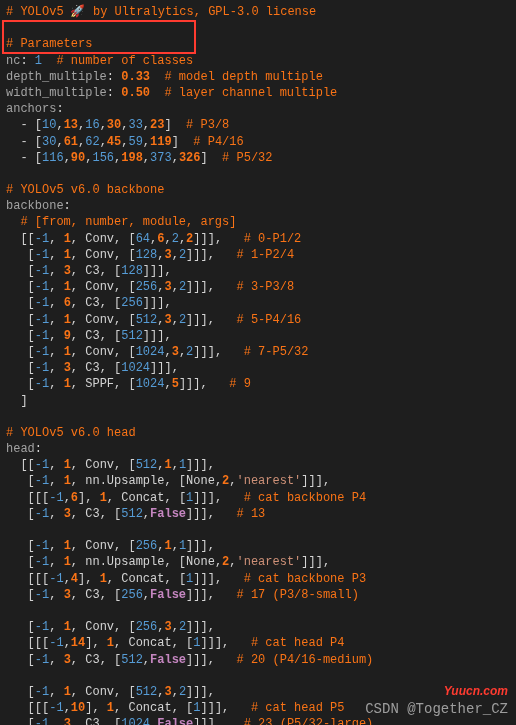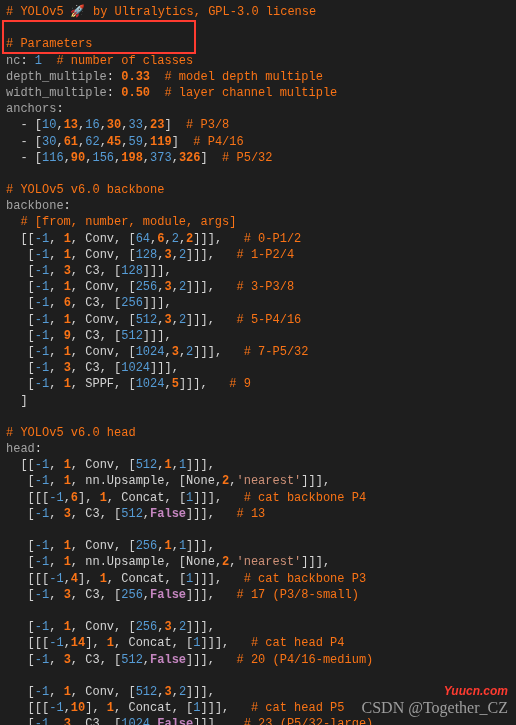--- a/index.html
+++ b/index.html
@@ -47,22 +47,22 @@
     font-family: Arial, sans-serif;
     font-size: 12px;
     font-weight: bold;
     font-style: italic;
   }
   .wm-csdn {
     position: absolute;
     right: 8px;
     bottom: 6px;
     color: #bdbdbd;
-    font-family: Liberation Serif, serif;
-    font-size: 16px;
+    font-family: Liberation Mono, monospace;
+    font-size: 14px;
     opacity: 0.8;
   }
 </style>
 </head>
 <body>
 
 <div class="code" id="code-root"><div><span class="c-comment"># YOLOv5 🚀 by Ultralytics, GPL-3.0 license</span></div><div><span class="c-white"> </span></div><div><span class="c-comment"># Parameters</span></div><div><span class="c-key">nc</span><span class="c-colon">: </span><span class="c-num-b">1</span><span class="c-white">  </span><span class="c-comment"># number of classes</span></div><div><span class="c-key">depth_multiple</span><span class="c-colon">: </span><span class="c-num-o">0.33</span><span class="c-white">  </span><span class="c-comment"># model depth multiple</span></div><div><span class="c-key">width_multiple</span><span class="c-colon">: </span><span class="c-num-o">0.50</span><span class="c-white">  </span><span class="c-comment"># layer channel multiple</span></div><div><span class="c-key">anchors</span><span class="c-colon">:</span></div><div><span class="c-white">  </span><span class="c-dash">- </span><span class="c-white">[</span><span class="c-num-b">10</span><span class="c-white">,</span><span class="c-num-o">13</span><span class="c-white">,</span><span class="c-num-b">16</span><span class="c-white">,</span><span class="c-num-o">30</span><span class="c-white">,</span><span class="c-num-b">33</span><span class="c-white">,</span><span class="c-num-o">23</span><span class="c-white">]</span><span class="c-white">  </span><span class="c-comment"># P3/8</span></div><div><span class="c-white">  </span><span class="c-dash">- </span><span class="c-white">[</span><span class="c-num-b">30</span><span class="c-white">,</span><span class="c-num-o">61</span><span class="c-white">,</span><span class="c-num-b">62</span><span class="c-white">,</span><span class="c-num-o">45</span><span class="c-white">,</span><span class="c-num-b">59</span><span class="c-white">,</span><span class="c-num-o">119</span><span class="c-white">]</span><span class="c-white">  </span><span class="c-comment"># P4/16</span></div><div><span class="c-white">  </span><span class="c-dash">- </span><span class="c-white">[</span><span class="c-num-b">116</span><span class="c-white">,</span><span class="c-num-o">90</span><span class="c-white">,</span><span class="c-num-b">156</span><span class="c-white">,</span><span class="c-num-o">198</span><span class="c-white">,</span><span class="c-num-b">373</span><span class="c-white">,</span><span class="c-num-o">326</span><span class="c-white">]</span><span class="c-white">  </span><span class="c-comment"># P5/32</span></div><div><span class="c-white"> </span></div><div><span class="c-comment"># YOLOv5 v6.0 backbone</span></div><div><span class="c-key">backbone</span><span class="c-colon">:</span></div><div><span class="c-white">  </span><span class="c-comment"># [from, number, module, args]</span></div><div><span class="c-white">  </span><span class="c-white">[[</span><span class="c-num-b">-1</span><span class="c-white">, </span><span class="c-num-o">1</span><span class="c-white">, </span><span class="c-white">Conv</span><span class="c-white">, </span><span class="c-white">[</span><span class="c-num-b">64</span><span class="c-white">,</span><span class="c-num-o">6</span><span class="c-white">,</span><span class="c-num-b">2</span><span class="c-white">,</span><span class="c-num-o">2</span><span class="c-white">]</span><span class="c-white">]],</span><span class="c-white">   </span><span class="c-comment"># 0-P1/2</span></div><div><span class="c-white">  </span><span class="c-white"> [</span><span class="c-num-b">-1</span><span class="c-white">, </span><span class="c-num-o">1</span><span class="c-white">, </span><span class="c-white">Conv</span><span class="c-white">, </span><span class="c-white">[</span><span class="c-num-b">128</span><span class="c-white">,</span><span class="c-num-o">3</span><span class="c-white">,</span><span class="c-num-b">2</span><span class="c-white">]</span><span class="c-white">]],</span><span class="c-white">   </span><span class="c-comment"># 1-P2/4</span></div><div><span class="c-white">  </span><span class="c-white"> [</span><span class="c-num-b">-1</span><span class="c-white">, </span><span class="c-num-o">3</span><span class="c-white">, </span><span class="c-white">C3</span><span class="c-white">, </span><span class="c-white">[</span><span class="c-num-b">128</span><span class="c-white">]</span><span class="c-white">]],</span></div><div><span class="c-white">  </span><span class="c-white"> [</span><span class="c-num-b">-1</span><span class="c-white">, </span><span class="c-num-o">1</span><span class="c-white">, </span><span class="c-white">Conv</span><span class="c-white">, </span><span class="c-white">[</span><span class="c-num-b">256</span><span class="c-white">,</span><span class="c-num-o">3</span><span class="c-white">,</span><span class="c-num-b">2</span><span class="c-white">]</span><span class="c-white">]],</span><span class="c-white">   </span><span class="c-comment"># 3-P3/8</span></div><div><span class="c-white">  </span><span class="c-white"> [</span><span class="c-num-b">-1</span><span class="c-white">, </span><span class="c-num-o">6</span><span class="c-white">, </span><span class="c-white">C3</span><span class="c-white">, </span><span class="c-white">[</span><span class="c-num-b">256</span><span class="c-white">]</span><span class="c-white">]],</span></div><div><span class="c-white">  </span><span class="c-white"> [</span><span class="c-num-b">-1</span><span class="c-white">, </span><span class="c-num-o">1</span><span class="c-white">, </span><span class="c-white">Conv</span><span class="c-white">, </span><span class="c-white">[</span><span class="c-num-b">512</span><span class="c-white">,</span><span class="c-num-o">3</span><span class="c-white">,</span><span class="c-num-b">2</span><span class="c-white">]</span><span class="c-white">]],</span><span class="c-white">   </span><span class="c-comment"># 5-P4/16</span></div><div><span class="c-white">  </span><span class="c-white"> [</span><span class="c-num-b">-1</span><span class="c-white">, </span><span class="c-num-o">9</span><span class="c-white">, </span><span class="c-white">C3</span><span class="c-white">, </span><span class="c-white">[</span><span class="c-num-b">512</span><span class="c-white">]</span><span class="c-white">]],</span></div><div><span class="c-white">  </span><span class="c-white"> [</span><span class="c-num-b">-1</span><span class="c-white">, </span><span class="c-num-o">1</span><span class="c-white">, </span><span class="c-white">Conv</span><span class="c-white">, </span><span class="c-white">[</span><span class="c-num-b">1024</span><span class="c-white">,</span><span class="c-num-o">3</span><span class="c-white">,</span><span class="c-num-b">2</span><span class="c-white">]</span><span class="c-white">]],</span><span class="c-white">   </span><span class="c-comment"># 7-P5/32</span></div><div><span class="c-white">  </span><span class="c-white"> [</span><span class="c-num-b">-1</span><span class="c-white">, </span><span class="c-num-o">3</span><span class="c-white">, </span><span class="c-white">C3</span><span class="c-white">, </span><span class="c-white">[</span><span class="c-num-b">1024</span><span class="c-white">]</span><span class="c-white">]],</span></div><div><span class="c-white">  </span><span class="c-white"> [</span><span class="c-num-b">-1</span><span class="c-white">, </span><span class="c-num-o">1</span><span class="c-white">, </span><span class="c-white">SPPF</span><span class="c-white">, </span><span class="c-white">[</span><span class="c-num-b">1024</span><span class="c-white">,</span><span class="c-num-o">5</span><span class="c-white">]</span><span class="c-white">]],</span><span class="c-white">   </span><span class="c-comment"># 9</span></div><div><span class="c-white">  </span><span class="c-white">]</span></div><div><span class="c-white"> </span></div><div><span class="c-comment"># YOLOv5 v6.0 head</span></div><div><span class="c-key">head</span><span class="c-colon">:</span></div><div><span class="c-white">  </span><span class="c-white">[[</span><span class="c-num-b">-1</span><span class="c-white">, </span><span class="c-num-o">1</span><span class="c-white">, </span><span class="c-white">Conv</span><span class="c-white">, </span><span class="c-white">[</span><span class="c-num-b">512</span><span class="c-white">,</span><span class="c-num-o">1</span><span class="c-white">,</span><span class="c-num-b">1</span><span class="c-white">]</span><span class="c-white">]],</span></div><div><span class="c-white">  </span><span class="c-white"> [</span><span class="c-num-b">-1</span><span class="c-white">, </span><span class="c-num-o">1</span><span class="c-white">, </span><span class="c-white">nn.Upsample</span><span class="c-white">, </span><span class="c-white">[</span><span class="c-white">None</span><span class="c-white">,</span><span class="c-num-o">2</span><span class="c-white">,</span><span class="c-str">'nearest'</span><span class="c-white">]</span><span class="c-white">]],</span></div><div><span class="c-white">  </span><span class="c-white"> [[</span><span class="c-white">[</span><span class="c-num-b">-1</span><span class="c-white">,</span><span class="c-num-o">6</span><span class="c-white">]</span><span class="c-white">, </span><span class="c-num-o">1</span><span class="c-white">, </span><span class="c-white">Concat</span><span class="c-white">, </span><span class="c-white">[</span><span class="c-num-b">1</span><span class="c-white">]</span><span class="c-white">]],</span><span class="c-white">   </span><span class="c-comment"># cat backbone P4</span></div><div><span class="c-white">  </span><span class="c-white"> [</span><span class="c-num-b">-1</span><span class="c-white">, </span><span class="c-num-o">3</span><span class="c-white">, </span><span class="c-white">C3</span><span class="c-white">, </span><span class="c-white">[</span><span class="c-num-b">512</span><span class="c-white">,</span><span class="c-num-p">False</span><span class="c-white">]</span><span class="c-white">]],</span><span class="c-white">   </span><span class="c-comment"># 13</span></div><div><span class="c-white"> </span></div><div><span class="c-white">  </span><span class="c-white"> [</span><span class="c-num-b">-1</span><span class="c-white">, </span><span class="c-num-o">1</span><span class="c-white">, </span><span class="c-white">Conv</span><span class="c-white">, </span><span class="c-white">[</span><span class="c-num-b">256</span><span class="c-white">,</span><span class="c-num-o">1</span><span class="c-white">,</span><span class="c-num-b">1</span><span class="c-white">]</span><span class="c-white">]],</span></div><div><span class="c-white">  </span><span class="c-white"> [</span><span class="c-num-b">-1</span><span class="c-white">, </span><span class="c-num-o">1</span><span class="c-white">, </span><span class="c-white">nn.Upsample</span><span class="c-white">, </span><span class="c-white">[</span><span class="c-white">None</span><span class="c-white">,</span><span class="c-num-o">2</span><span class="c-white">,</span><span class="c-str">'nearest'</span><span class="c-white">]</span><span class="c-white">]],</span></div><div><span class="c-white">  </span><span class="c-white"> [[</span><span class="c-white">[</span><span class="c-num-b">-1</span><span class="c-white">,</span><span class="c-num-o">4</span><span class="c-white">]</span><span class="c-white">, </span><span class="c-num-o">1</span><span class="c-white">, </span><span class="c-white">Concat</span><span class="c-white">, </span><span class="c-white">[</span><span class="c-num-b">1</span><span class="c-white">]</span><span class="c-white">]],</span><span class="c-white">   </span><span class="c-comment"># cat backbone P3</span></div><div><span class="c-white">  </span><span class="c-white"> [</span><span class="c-num-b">-1</span><span class="c-white">, </span><span class="c-num-o">3</span><span class="c-white">, </span><span class="c-white">C3</span><span class="c-white">, </span><span class="c-white">[</span><span class="c-num-b">256</span><span class="c-white">,</span><span class="c-num-p">False</span><span class="c-white">]</span><span class="c-white">]],</span><span class="c-white">   </span><span class="c-comment"># 17 (P3/8-small)</span></div><div><span class="c-white"> </span></div><div><span class="c-white">  </span><span class="c-white"> [</span><span class="c-num-b">-1</span><span class="c-white">, </span><span class="c-num-o">1</span><span class="c-white">, </span><span class="c-white">Conv</span><span class="c-white">, </span><span class="c-white">[</span><span class="c-num-b">256</span><span class="c-white">,</span><span class="c-num-o">3</span><span class="c-white">,</span><span class="c-num-b">2</span><span class="c-white">]</span><span class="c-white">]],</span></div><div><span class="c-white">  </span><span class="c-white"> [[</span><span class="c-white">[</span><span class="c-num-b">-1</span><span class="c-white">,</span><span class="c-num-o">14</span><span class="c-white">]</span><span class="c-white">, </span><span class="c-num-o">1</span><span class="c-white">, </span><span class="c-white">Concat</span><span class="c-white">, </span><span class="c-white">[</span><span class="c-num-b">1</span><span class="c-white">]</span><span class="c-white">]],</span><span class="c-white">   </span><span class="c-comment"># cat head P4</span></div><div><span class="c-white">  </span><span class="c-white"> [</span><span class="c-num-b">-1</span><span class="c-white">, </span><span class="c-num-o">3</span><span class="c-white">, </span><span class="c-white">C3</span><span class="c-white">, </span><span class="c-white">[</span><span class="c-num-b">512</span><span class="c-white">,</span><span class="c-num-p">False</span><span class="c-white">]</span><span class="c-white">]],</span><span class="c-white">   </span><span class="c-comment"># 20 (P4/16-medium)</span></div><div><span class="c-white"> </span></div><div><span class="c-white">  </span><span class="c-white"> [</span><span class="c-num-b">-1</span><span class="c-white">, </span><span class="c-num-o">1</span><span class="c-white">, </span><span class="c-white">Conv</span><span class="c-white">, </span><span class="c-white">[</span><span class="c-num-b">512</span><span class="c-white">,</span><span class="c-num-o">3</span><span class="c-white">,</span><span class="c-num-b">2</span><span class="c-white">]</span><span class="c-white">]],</span></div><div><span class="c-white">  </span><span class="c-white"> [[</span><span class="c-white">[</span><span class="c-num-b">-1</span><span class="c-white">,</span><span class="c-num-o">10</span><span class="c-white">]</span><span class="c-white">, </span><span class="c-num-o">1</span><span class="c-white">, </span><span class="c-white">Concat</span><span class="c-white">, </span><span class="c-white">[</span><span class="c-num-b">1</span><span class="c-white">]</span><span class="c-white">]],</span><span class="c-white">   </span><span class="c-comment"># cat head P5</span></div><div><span class="c-white">  </span><span class="c-white"> [</span><span class="c-num-b">-1</span><span class="c-white">, </span><span class="c-num-o">3</span><span class="c-white">, </span><span class="c-white">C3</span><span class="c-white">, </span><span class="c-white">[</span><span class="c-num-b">1024</span><span class="c-white">,</span><span class="c-num-p">False</span><span class="c-white">]</span><span class="c-white">]],</span><span class="c-white">   </span><span class="c-comment"># 23 (P5/32-large)</span></div></div>
 
 <div class="red-box"></div>
 

